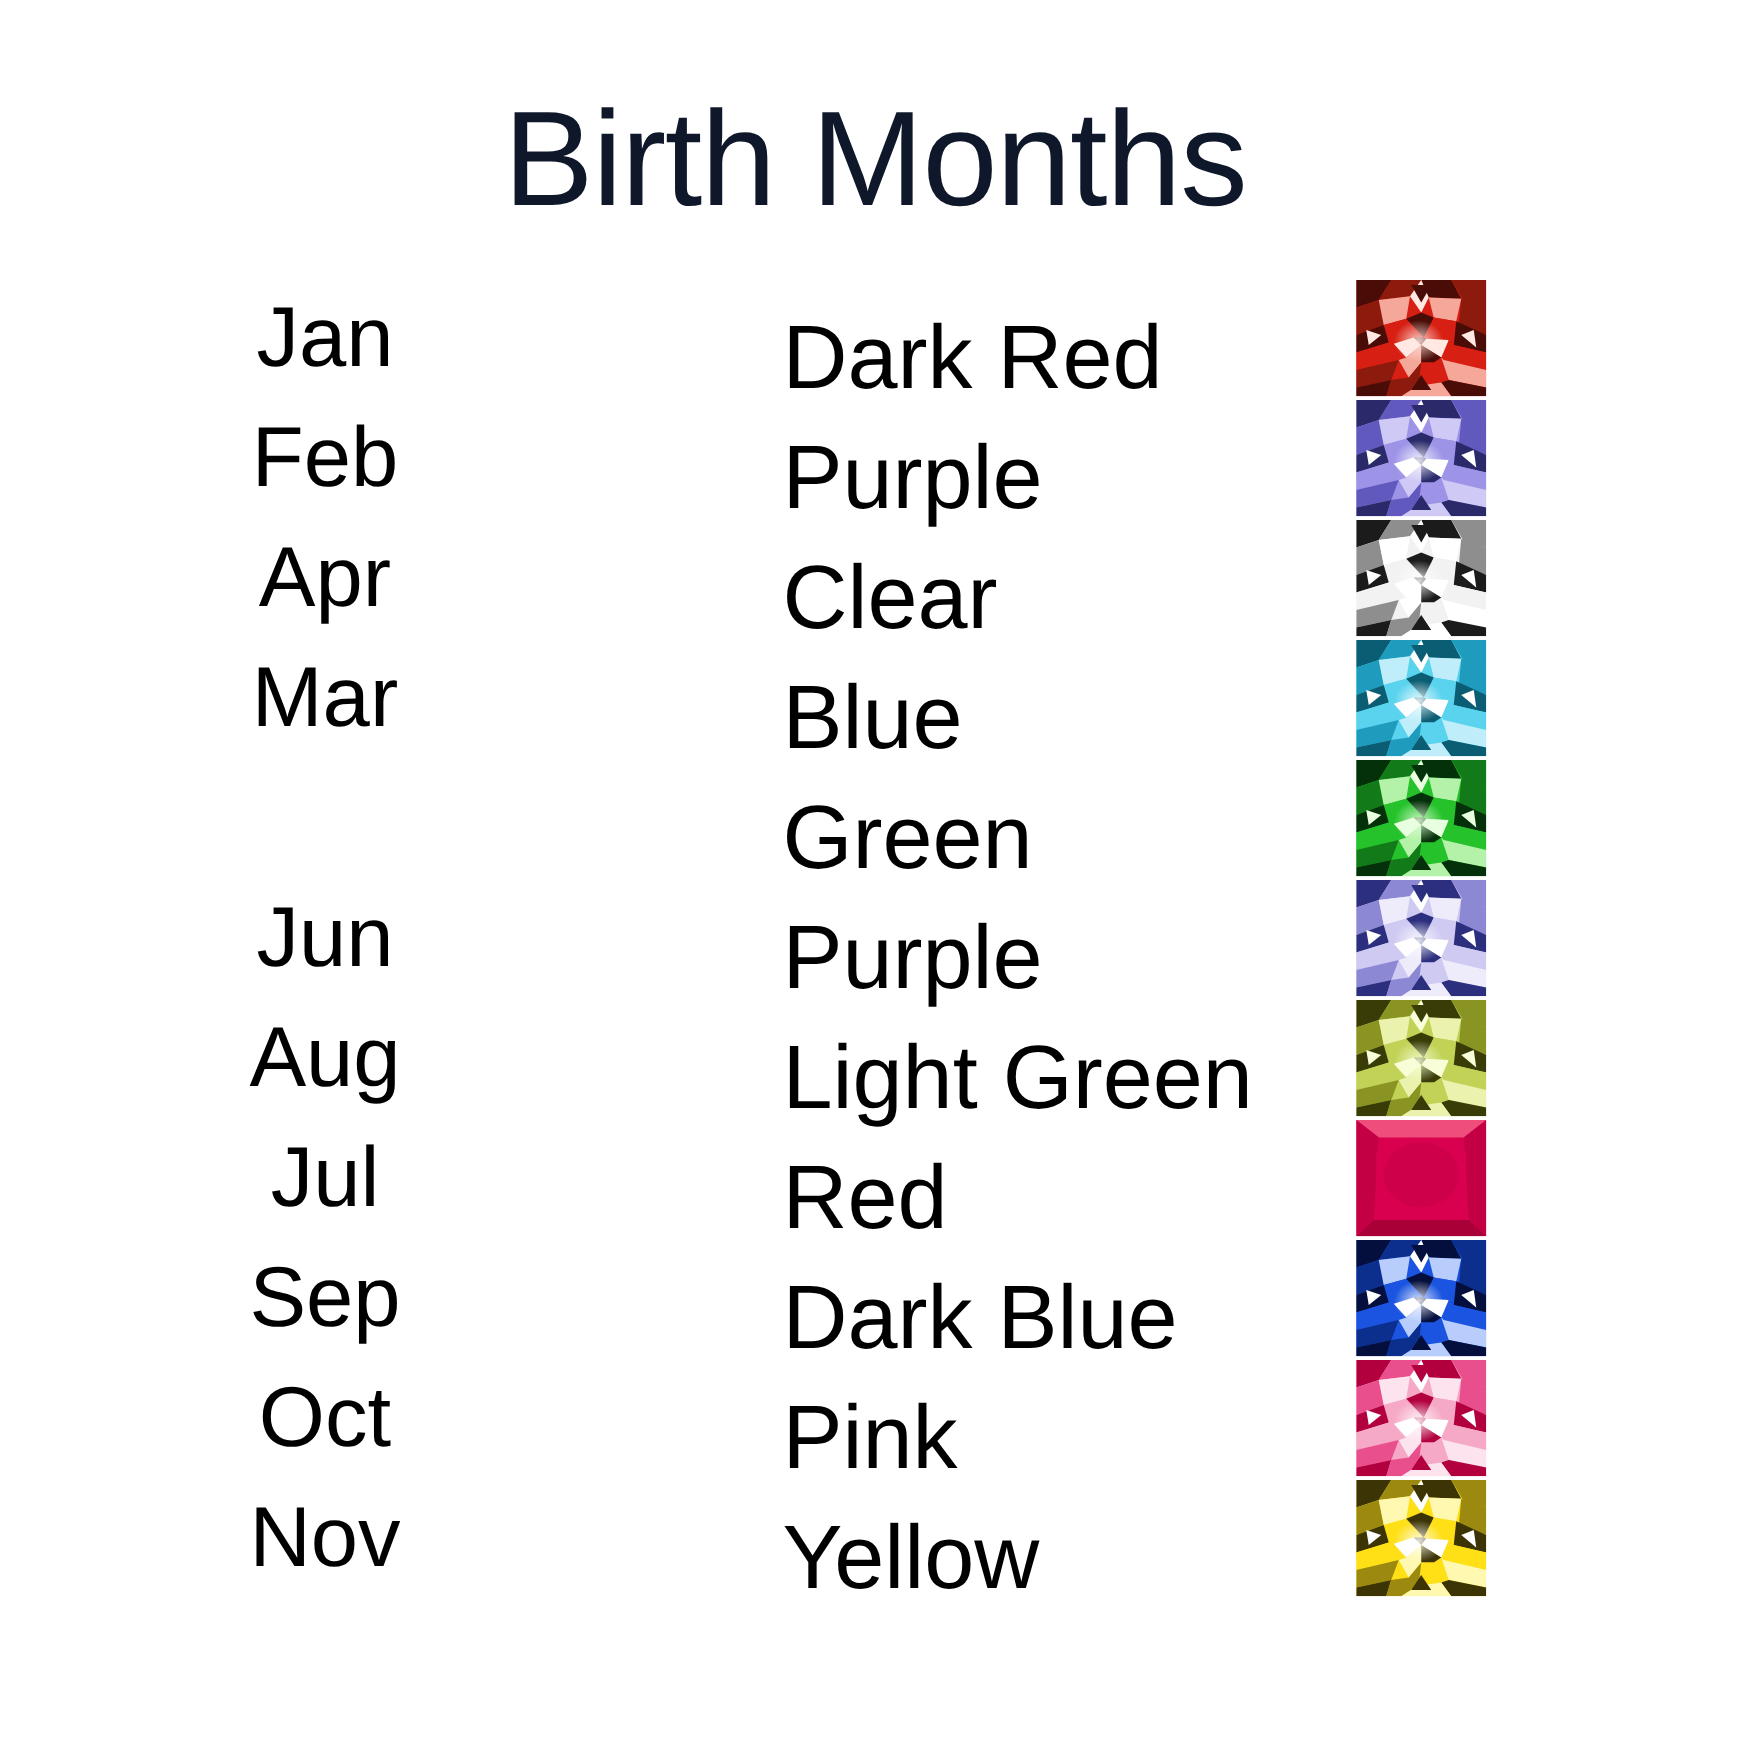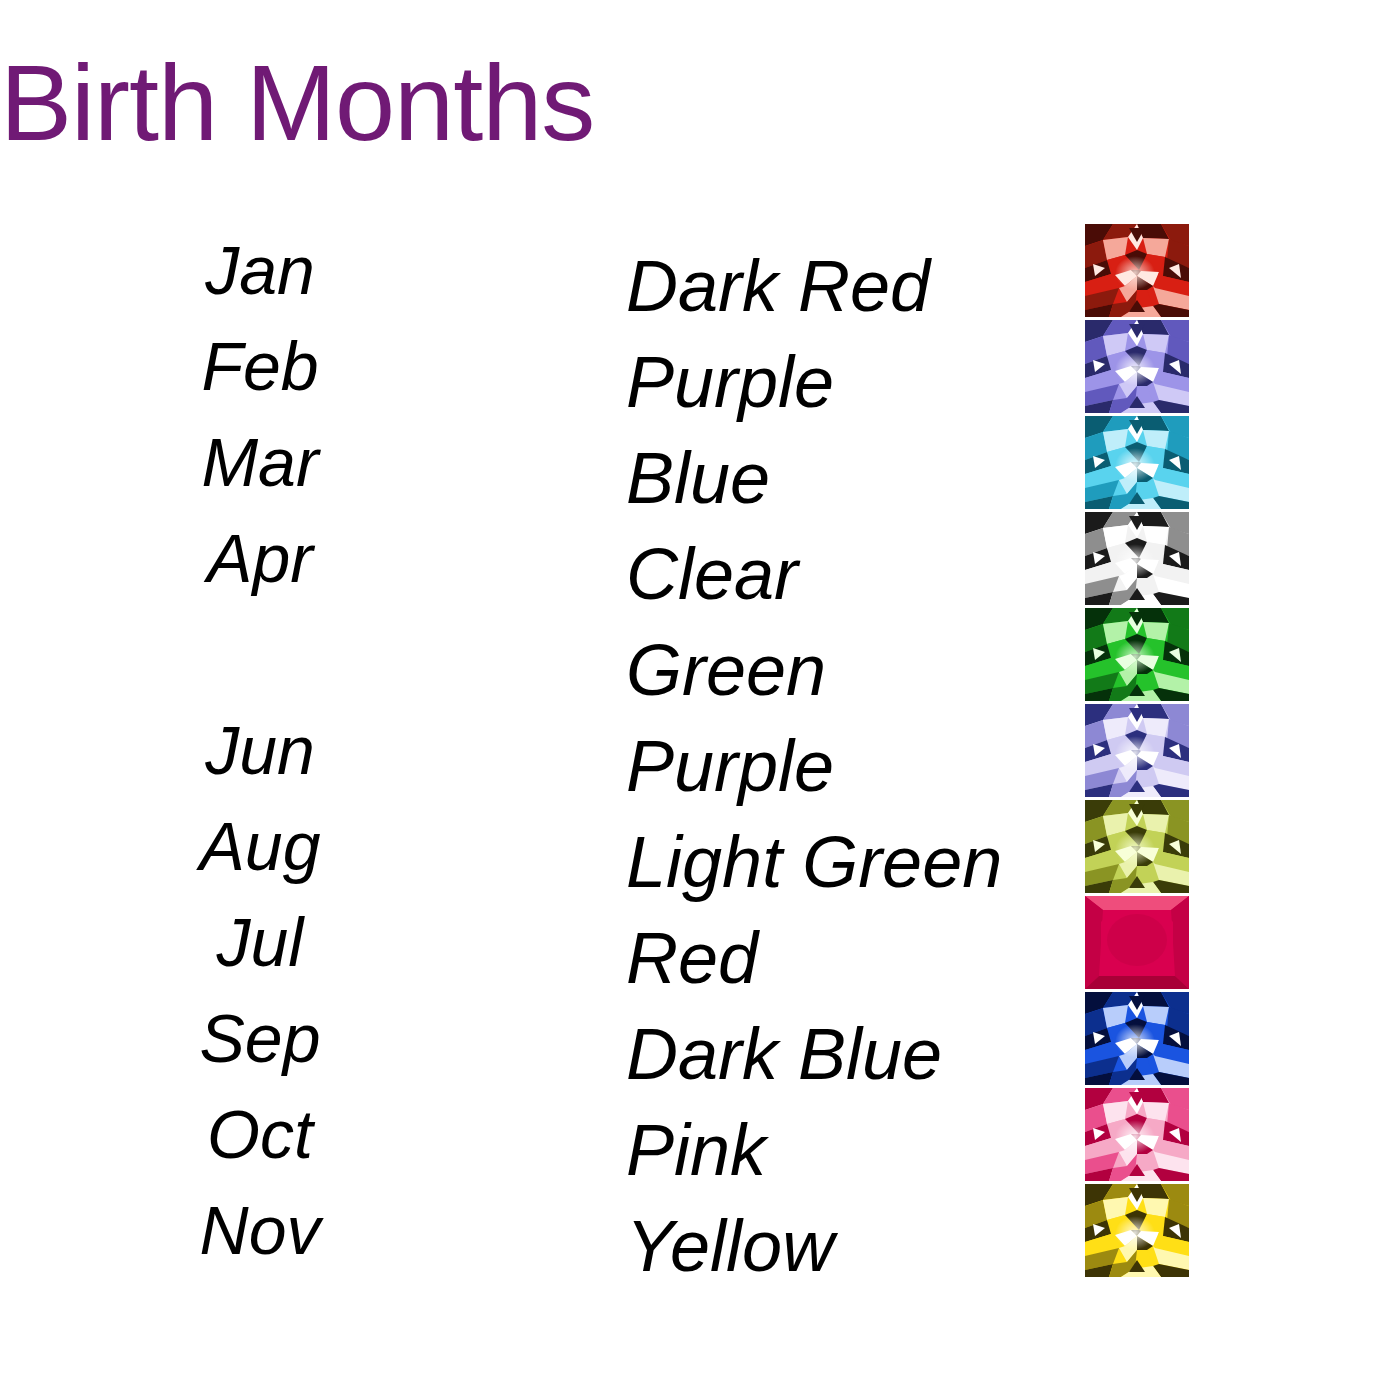--- a/index.html
+++ b/index.html
@@ -14,39 +14,38 @@
     background: #ffffff;
     overflow: hidden;
     font-family: "Liberation Sans", "DejaVu Sans", sans-serif;
     color: #000000;
   }
 
   
   #title {
     position: absolute;
     left: 0;
-    top: 44px;
+    top: 68px;
     width: 1400px;
-    text-align: left;
+    text-align: center;
     font-family: "Liberation Sans Narrow", "Liberation Sans", sans-serif;
     font-size: 108px;
     font-weight: 400;
     letter-spacing: -1px;
     line-height: 1.1;
     white-space: nowrap;
-    color: #701a75;
+    color: #0f172a;
   }
 
   
   #table {
     position: absolute;
     left: 0;
     top: 222px;
     width: 1400px;
-    font-style: italic;
   }
   .row {
     position: relative;
     height: 96px;
   }
   .month {
     position: absolute;
     left: 140px;
     top: 0;
     width: 240px;
@@ -182,20 +181,68 @@
             <polygon points="50,84 54,84 68,82 76,93 36,93" fill="#cfc9f6"></polygon>
             <polygon points="44,4 52,18 60,4" fill="#2a2a6b"></polygon>
             <polygon points="8,40 20,44 10,52" fill="#ffffff"></polygon>
             <polygon points="94,40 84,44 96,54" fill="#ffffff"></polygon>
             <polygon points="44,88 52,76 60,88" fill="#2a2a6b"></polygon>
             <ellipse cx="50" cy="48" rx="26" ry="22" fill="url(#glow1)"></ellipse>
           </svg>
         </div>
       </div>
       <div class="row">
+        <div class="month">Apr</div>
+        <div class="colorname">Clear</div>
+        <div class="gemcell">
+          <svg viewBox="0 0 104 93" preserveAspectRatio="none">
+            <defs>
+              <radialGradient id="glow3" cx="50%" cy="52%" r="38%">
+                <stop offset="0%" stop-color="#ffffff" stop-opacity="0.85"></stop>
+                <stop offset="100%" stop-color="#ffffff" stop-opacity="0"></stop>
+              </radialGradient>
+            </defs>
+            <rect x="0" y="0" width="104" height="93" fill="#f2f2f2"></rect>
+            <polygon points="0,0 28,0 18,16 0,22" fill="#1b1b1b"></polygon>
+            <polygon points="28,0 52,0 43,13 18,16" fill="#8e8e8e"></polygon>
+            <polygon points="52,0 76,0 84,15 58,14" fill="#1b1b1b"></polygon>
+            <polygon points="76,0 104,0 104,22 86,17" fill="#8e8e8e"></polygon>
+            <polygon points="0,22 18,16 22,36 0,44" fill="#8e8e8e"></polygon>
+            <polygon points="18,16 43,13 40,31 22,36" fill="#ffffff"></polygon>
+            <polygon points="43,13 52,26 58,14 52,0" fill="#ffffff"></polygon>
+            <polygon points="58,14 84,15 80,33 62,30" fill="#ffffff"></polygon>
+            <polygon points="84,15 104,22 104,44 82,37" fill="#8e8e8e"></polygon>
+            <polygon points="0,44 22,36 26,50 0,58" fill="#1b1b1b"></polygon>
+            <polygon points="22,36 40,31 46,46 30,51" fill="#f2f2f2"></polygon>
+            <polygon points="40,31 52,26 62,30 54,46" fill="#1b1b1b"></polygon>
+            <polygon points="62,30 80,33 74,48 56,47" fill="#f2f2f2"></polygon>
+            <polygon points="80,33 104,44 104,58 78,52" fill="#1b1b1b"></polygon>
+            <polygon points="0,58 26,50 30,51 34,64 0,72" fill="#f2f2f2"></polygon>
+            <polygon points="30,51 46,46 52,52 40,62" fill="#ffffff"></polygon>
+            <polygon points="46,46 54,46 56,47 52,52" fill="#1b1b1b"></polygon>
+            <polygon points="56,47 74,48 68,62 52,52" fill="#ffffff"></polygon>
+            <polygon points="74,48 78,52 104,58 104,72 70,64" fill="#f2f2f2"></polygon>
+            <polygon points="0,72 34,64 28,80 0,86" fill="#8e8e8e"></polygon>
+            <polygon points="34,64 40,62 52,52 52,66 42,78" fill="#ffffff"></polygon>
+            <polygon points="52,52 68,62 62,66 52,66" fill="#1b1b1b"></polygon>
+            <polygon points="68,62 70,64 104,72 104,86 74,80" fill="#ffffff"></polygon>
+            <polygon points="0,86 28,80 24,93 0,93" fill="#1b1b1b"></polygon>
+            <polygon points="28,80 42,78 52,66 50,84 36,93 24,93" fill="#8e8e8e"></polygon>
+            <polygon points="52,66 62,66 68,82 54,84" fill="#f2f2f2"></polygon>
+            <polygon points="68,82 74,80 104,86 104,93 76,93" fill="#1b1b1b"></polygon>
+            <polygon points="50,84 54,84 68,82 76,93 36,93" fill="#ffffff"></polygon>
+            <polygon points="44,4 52,18 60,4" fill="#1b1b1b"></polygon>
+            <polygon points="8,40 20,44 10,52" fill="#ffffff"></polygon>
+            <polygon points="94,40 84,44 96,54" fill="#ffffff"></polygon>
+            <polygon points="44,88 52,76 60,88" fill="#1b1b1b"></polygon>
+            <ellipse cx="50" cy="48" rx="26" ry="22" fill="url(#glow3)"></ellipse>
+          </svg>
+        </div>
+      </div>
+      <div class="row">
         <div class="month">Mar</div>
         <div class="colorname">Blue</div>
         <div class="gemcell">
           <svg viewBox="0 0 104 93" preserveAspectRatio="none">
             <defs>
               <radialGradient id="glow2" cx="50%" cy="52%" r="38%">
                 <stop offset="0%" stop-color="#ffffff" stop-opacity="0.85"></stop>
                 <stop offset="100%" stop-color="#ffffff" stop-opacity="0"></stop>
               </radialGradient>
             </defs>
@@ -226,68 +273,20 @@
             <polygon points="0,86 28,80 24,93 0,93" fill="#0a5d72"></polygon>
             <polygon points="28,80 42,78 52,66 50,84 36,93 24,93" fill="#1f9cbd"></polygon>
             <polygon points="52,66 62,66 68,82 54,84" fill="#59d3ee"></polygon>
             <polygon points="68,82 74,80 104,86 104,93 76,93" fill="#0a5d72"></polygon>
             <polygon points="50,84 54,84 68,82 76,93 36,93" fill="#bfeefa"></polygon>
             <polygon points="44,4 52,18 60,4" fill="#0a5d72"></polygon>
             <polygon points="8,40 20,44 10,52" fill="#ffffff"></polygon>
             <polygon points="94,40 84,44 96,54" fill="#ffffff"></polygon>
             <polygon points="44,88 52,76 60,88" fill="#0a5d72"></polygon>
             <ellipse cx="50" cy="48" rx="26" ry="22" fill="url(#glow2)"></ellipse>
-          </svg>
-        </div>
-      </div>
-      <div class="row">
-        <div class="month">Apr</div>
-        <div class="colorname">Clear</div>
-        <div class="gemcell">
-          <svg viewBox="0 0 104 93" preserveAspectRatio="none">
-            <defs>
-              <radialGradient id="glow3" cx="50%" cy="52%" r="38%">
-                <stop offset="0%" stop-color="#ffffff" stop-opacity="0.85"></stop>
-                <stop offset="100%" stop-color="#ffffff" stop-opacity="0"></stop>
-              </radialGradient>
-            </defs>
-            <rect x="0" y="0" width="104" height="93" fill="#f2f2f2"></rect>
-            <polygon points="0,0 28,0 18,16 0,22" fill="#1b1b1b"></polygon>
-            <polygon points="28,0 52,0 43,13 18,16" fill="#8e8e8e"></polygon>
-            <polygon points="52,0 76,0 84,15 58,14" fill="#1b1b1b"></polygon>
-            <polygon points="76,0 104,0 104,22 86,17" fill="#8e8e8e"></polygon>
-            <polygon points="0,22 18,16 22,36 0,44" fill="#8e8e8e"></polygon>
-            <polygon points="18,16 43,13 40,31 22,36" fill="#ffffff"></polygon>
-            <polygon points="43,13 52,26 58,14 52,0" fill="#ffffff"></polygon>
-            <polygon points="58,14 84,15 80,33 62,30" fill="#ffffff"></polygon>
-            <polygon points="84,15 104,22 104,44 82,37" fill="#8e8e8e"></polygon>
-            <polygon points="0,44 22,36 26,50 0,58" fill="#1b1b1b"></polygon>
-            <polygon points="22,36 40,31 46,46 30,51" fill="#f2f2f2"></polygon>
-            <polygon points="40,31 52,26 62,30 54,46" fill="#1b1b1b"></polygon>
-            <polygon points="62,30 80,33 74,48 56,47" fill="#f2f2f2"></polygon>
-            <polygon points="80,33 104,44 104,58 78,52" fill="#1b1b1b"></polygon>
-            <polygon points="0,58 26,50 30,51 34,64 0,72" fill="#f2f2f2"></polygon>
-            <polygon points="30,51 46,46 52,52 40,62" fill="#ffffff"></polygon>
-            <polygon points="46,46 54,46 56,47 52,52" fill="#1b1b1b"></polygon>
-            <polygon points="56,47 74,48 68,62 52,52" fill="#ffffff"></polygon>
-            <polygon points="74,48 78,52 104,58 104,72 70,64" fill="#f2f2f2"></polygon>
-            <polygon points="0,72 34,64 28,80 0,86" fill="#8e8e8e"></polygon>
-            <polygon points="34,64 40,62 52,52 52,66 42,78" fill="#ffffff"></polygon>
-            <polygon points="52,52 68,62 62,66 52,66" fill="#1b1b1b"></polygon>
-            <polygon points="68,62 70,64 104,72 104,86 74,80" fill="#ffffff"></polygon>
-            <polygon points="0,86 28,80 24,93 0,93" fill="#1b1b1b"></polygon>
-            <polygon points="28,80 42,78 52,66 50,84 36,93 24,93" fill="#8e8e8e"></polygon>
-            <polygon points="52,66 62,66 68,82 54,84" fill="#f2f2f2"></polygon>
-            <polygon points="68,82 74,80 104,86 104,93 76,93" fill="#1b1b1b"></polygon>
-            <polygon points="50,84 54,84 68,82 76,93 36,93" fill="#ffffff"></polygon>
-            <polygon points="44,4 52,18 60,4" fill="#1b1b1b"></polygon>
-            <polygon points="8,40 20,44 10,52" fill="#ffffff"></polygon>
-            <polygon points="94,40 84,44 96,54" fill="#ffffff"></polygon>
-            <polygon points="44,88 52,76 60,88" fill="#1b1b1b"></polygon>
-            <ellipse cx="50" cy="48" rx="26" ry="22" fill="url(#glow3)"></ellipse>
           </svg>
         </div>
       </div>
       <div class="row">
         <div class="colorname">Green</div>
         <div class="gemcell">
           <svg viewBox="0 0 104 93" preserveAspectRatio="none">
             <defs>
               <radialGradient id="glow4" cx="50%" cy="52%" r="38%">
                 <stop offset="0%" stop-color="#e8ffe0" stop-opacity="0.85"></stop>

